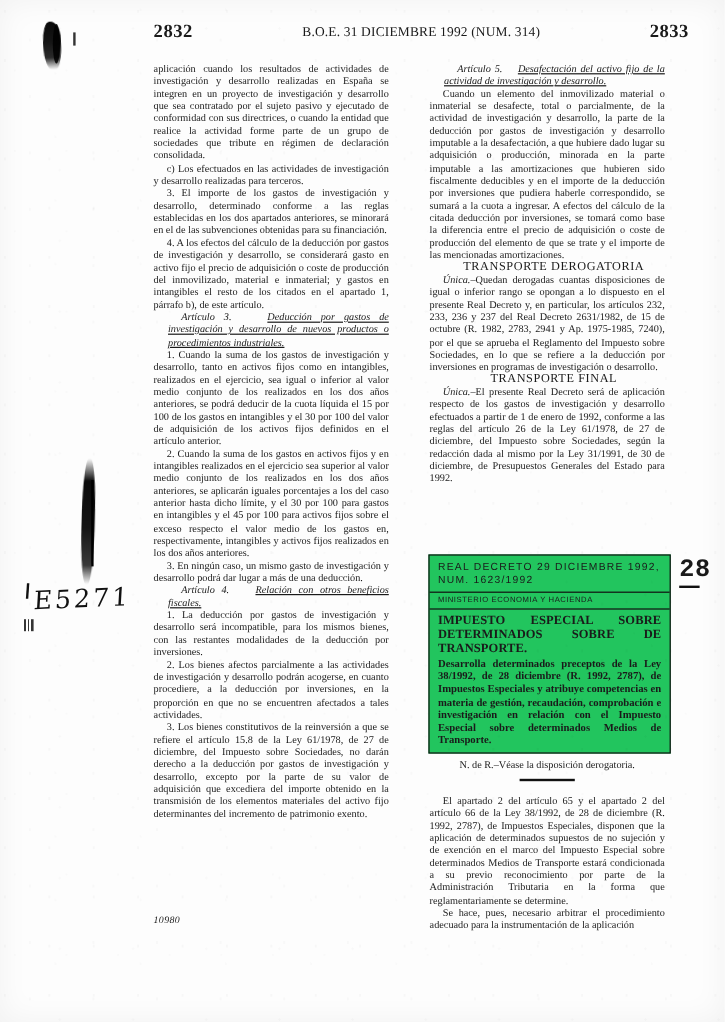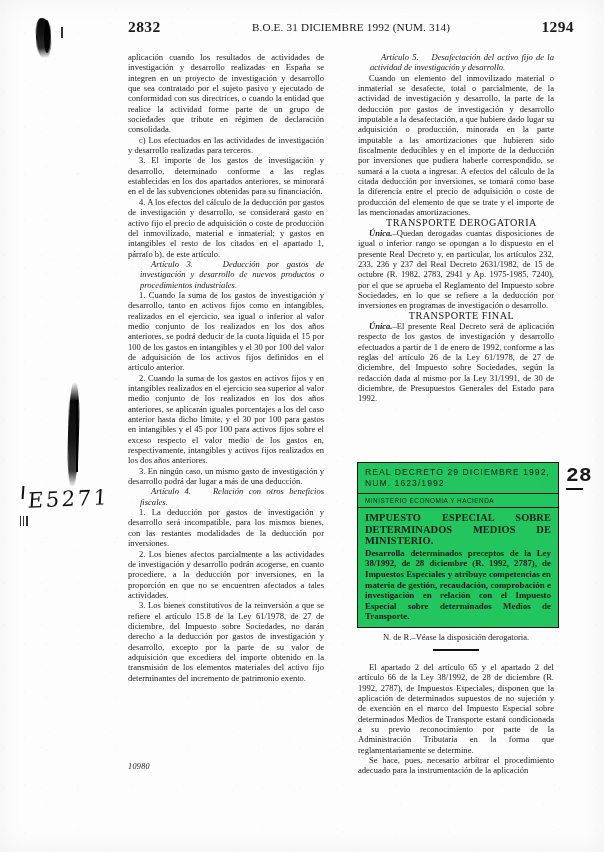--- a/index.html
+++ b/index.html
@@ -76,21 +76,21 @@
   }
   #col-left{left:128px;}
   #col-right{left:358px;}
   .col p{margin:0;text-indent:11px;}
   .col p.noind{text-indent:0;}
   .artline{
     margin:9px 0 7px 0;text-indent:0;font-style:italic;
     padding-left:0;
   }
   .artline .art-num{font-style:italic;}
-  .artline .art-title{font-style:italic;}
+  .artline .art-title{font-style:italic;text-decoration:underline;}
   .art-hang{padding-left:12px;text-indent:-12px;}
   .heading{
     text-align:center;text-indent:0;margin:13px 0 8px 0;
     font-size:10.2px;letter-spacing:.5px;
   }
   
   #decree-box{
     position:absolute;left:357px;top:462px;width:200px;
     border:1.1px solid #111;
     background:#22c55e;
@@ -162,37 +162,37 @@
     position:absolute;left:20px;top:516px;width:8px;height:10px;
     background:
       linear-gradient(90deg,#111 0 1.4px,transparent 1.4px 3px,#111 3px 4.4px,transparent 4.4px 6px,#111 6px 7.4px);
     opacity:.85;
   }
   
   #edge{
     position:absolute;inset:0;pointer-events:none;
     box-shadow:inset 0 0 26px rgba(0,0,0,.05);
   }
-  i{font-style:italic;font-weight:bold;}
+  i{font-style:italic;}
 </style>
 </head>
 <body>
 
 <div id="scan">
 
   <div class="smudge" id="smudge-top"></div>
   <div class="smudge" id="smudge-top2"></div>
   <div class="smudge" id="tick-top"></div>
   <div class="smudge" id="smudge-mid"></div>
   <div class="smudge" id="smudge-mid2"></div>
 
   <div id="header">
     <div class="folio" id="folio-left">2832</div>
     <div id="header-title">B.O.E. 31 DICIEMBRE 1992 (NUM. 314)</div>
-    <div class="folio" id="folio-right">1294</div>
+    <div class="folio" id="folio-right">2833</div>
   </div>
 
   <div class="col" id="col-left">
     <p class="noind">aplicación cuando los resultados de actividades de investigación y desarrollo realizadas en España se integren en un proyecto de investigación y desarrollo que sea contratado por el sujeto pasivo y ejecutado de conformidad con sus directrices, o cuando la entidad que realice la actividad forme parte de un grupo de sociedades que tribute en régimen de declaración consolidada.</p>
     <p>c)   Los efectuados en las actividades de investigación y desarrollo realizadas para terceros.</p>
     <p>3.   El importe de los gastos de investigación y desarrollo, determinado conforme a las reglas establecidas en los dos apartados anteriores, se minorará en el de las subvenciones obtenidas para su financiación.</p>
     <p>4.   A los efectos del cálculo de la deducción por gastos de investigación y desarrollo, se considerará gasto en activo fijo el precio de adquisición o coste de producción del inmovilizado, material e inmaterial; y gastos en intangibles el resto de los citados en el apartado 1, párrafo b), de este artículo.</p>
 
     <p class="artline art-hang">
       <span class="art-num">Artículo 3.</span>
@@ -235,21 +235,21 @@
       <i>Única.</i><span>–El presente Real Decreto será de aplicación respecto de los gastos de investigación y desarrollo efectuados a partir de 1 de enero de 1992, conforme a las reglas del artículo 26 de la Ley 61/1978, de 27 de diciembre, del Impuesto sobre Sociedades, según la redacción dada al mismo por la Ley 31/1991, de 30 de diciembre, de Presupuestos Generales del Estado para 1992.</span>
     </p>
   </div>
 
   <div id="decree-box">
     <div class="box-pad" id="decree-ref">REAL DECRETO 29 DICIEMBRE 1992, NUM. 1623/1992</div>
     <div class="rule"></div>
     <div id="decree-ministry">MINISTERIO ECONOMIA Y HACIENDA</div>
     <div class="rule"></div>
     <div id="decree-body">
-      <div id="decree-title">IMPUESTO ESPECIAL SOBRE DETERMINADOS MEDIOS DE MINISTERIO.</div>
+      <div id="decree-title">IMPUESTO ESPECIAL SOBRE DETERMINADOS SOBRE DE TRANSPORTE.</div>
       <span class="sum">Desarrolla determinados preceptos de la Ley 38/1992, de 28 diciembre (R. 1992, 2787), de Impuestos Especiales y atribuye competencias en materia de gestión, recaudación, comprobación e investigación en relación con el Impuesto Especial sobre determinados Medios de Transporte.</span>
     </div>
   </div>
 
   <div id="margin-marker">
     <span>28</span>
     <span class="mk-underline"></span>
   </div>
 
   <div id="note-block">

